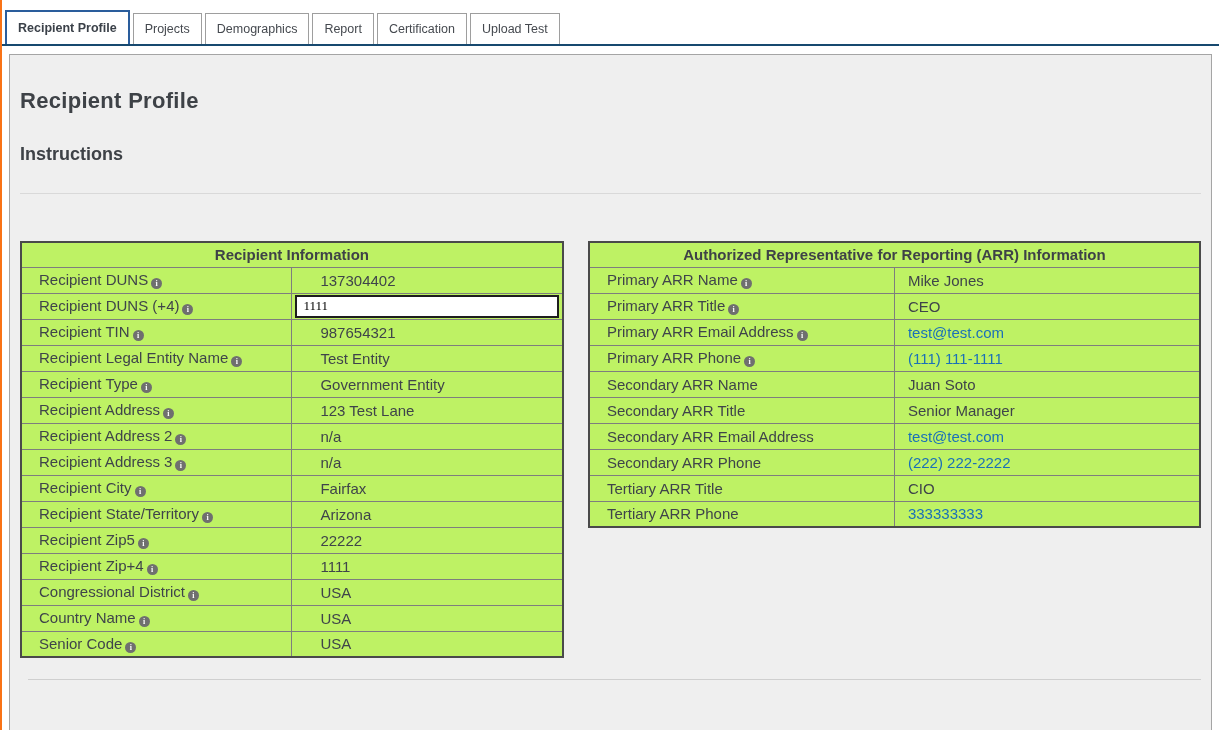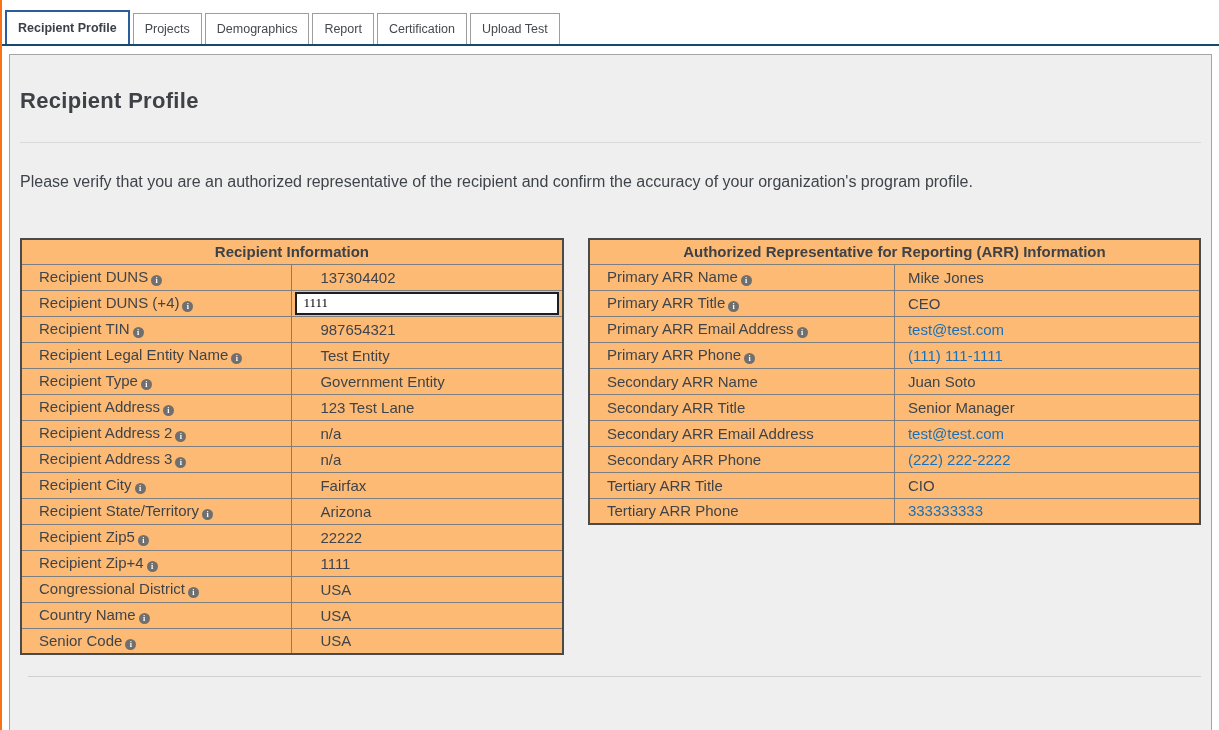--- a/index.html
+++ b/index.html
@@ -56,21 +56,21 @@
   .instructions {
     margin: 29px 0 0 0; font-size: 16px; color: #3f444a; line-height: 19px;
   }
 
   
   .tables-row {
     display: flex; align-items: flex-start; gap: 24px; margin-top: 47px;
   }
   table.datatable {
     border-collapse: collapse;
-    background: #fdba74;
+    background: #bef264;
     border: 2px solid #4a4a4a;
     font-size: 15px; color: #3f444a;
     table-layout: fixed;
   }
   table.recipient { width: 581px; }
   table.arr { width: 655px; }
   .datatable th, .datatable td { border: 1px solid #7e7e7e; }
   .datatable th {
     height: 25px; font-size: 15px; font-weight: bold;
     text-align: center; padding: 1px 4px; color: #3e4247;
@@ -122,22 +122,22 @@
       <div class="tab inactive">
         <span>Certification</span>
       </div>
       <div class="tab inactive">
         <span>Upload Test</span>
       </div>
     </div>
 
   <div class="panel">
     <h1 class="page-title">Recipient Profile</h1>
+    <h2 class="section-heading">Instructions</h2>
     <hr class="rule">
-    <p class="instructions">Please verify that you are an authorized representative of the recipient and confirm the accuracy of your organization's program profile.</p>
 
     <div class="tables-row">
 
       <table class="datatable recipient">
         <thead>
           <tr>
             <th colspan="2">Recipient Information</th>
           </tr>
         </thead>
         <tbody>

